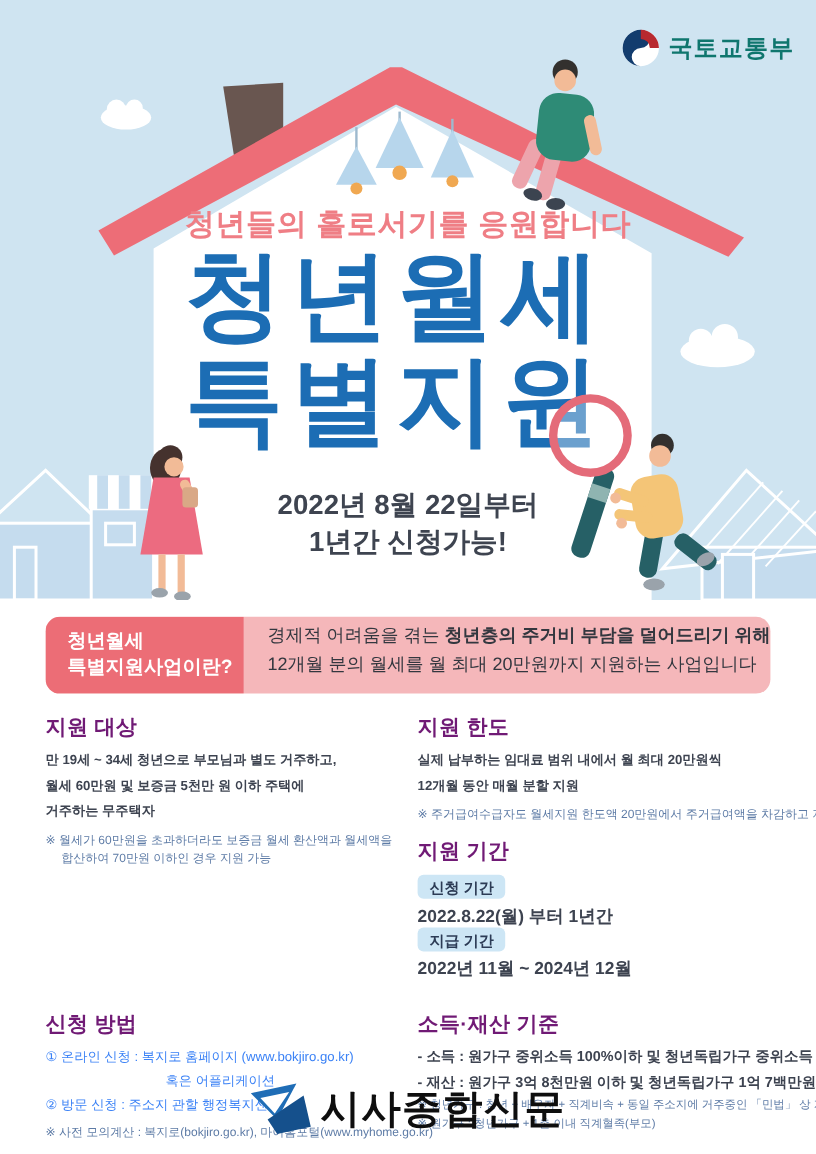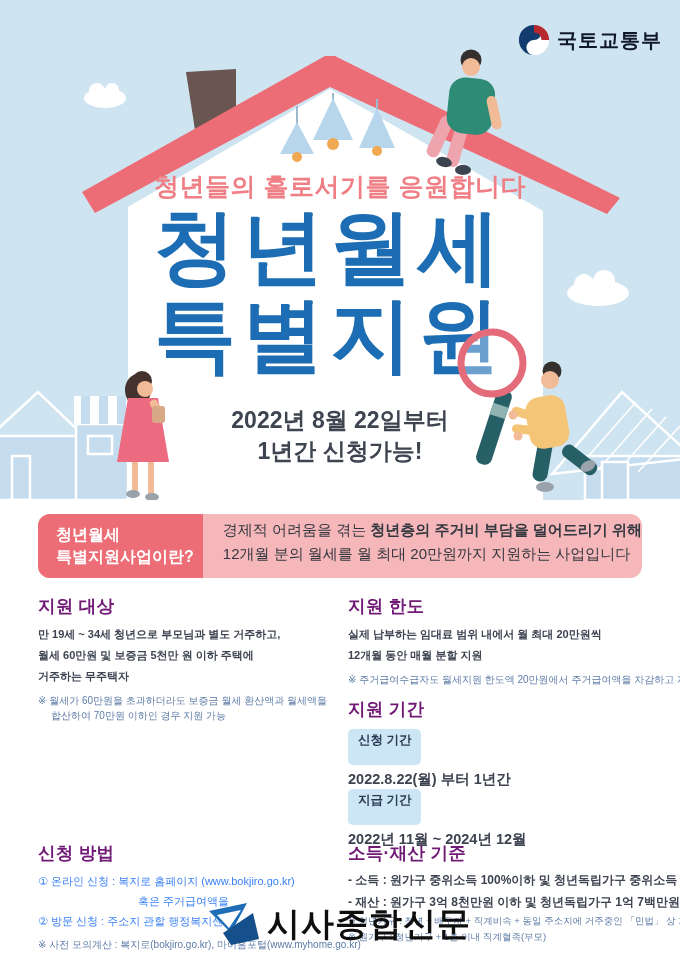--- a/index.html
+++ b/index.html
@@ -2,21 +2,21 @@
 <html><head>
 <meta charset="utf-8">
 <style>
   html,body{margin:0;padding:0;background:#e8e8e8;}
   *{box-sizing:border-box;font-family:"Liberation Sans","DejaVu Sans",sans-serif;}
   .poster{position:relative;width:680px;height:962px;background:#ffffff;overflow:hidden;margin:0 auto;}
   .sky{position:absolute;left:0;top:0;width:680px;height:500px;background:#cfe4f1;}
   .hero-svg{position:absolute;left:0;top:0;z-index:1;}
   .magnifier-svg{position:absolute;left:0;top:0;z-index:5;pointer-events:none;}
   .gov-header{position:absolute;top:24px;right:18px;display:flex;align-items:center;gap:7px;z-index:4;}
-  .gov-name{font-size:20px;font-weight:700;color:#0f172a;letter-spacing:1px;}
+  .gov-name{font-size:20px;font-weight:700;color:#0f766e;letter-spacing:1px;}
   .hero-slogan{position:absolute;left:0;top:170px;width:680px;text-align:center;font-size:25px;font-weight:800;color:#ef7e85;z-index:2;letter-spacing:0.5px;}
   .hero-title{position:absolute;left:0;top:203px;width:660px;text-align:center;font-size:82px;line-height:88px;font-weight:800;color:#1c6db4;z-index:2;letter-spacing:6px;}
   .hero-date{position:absolute;left:0;top:405px;width:680px;text-align:center;font-size:23px;line-height:31px;font-weight:800;color:#3e4450;z-index:2;}
   
   .intro-box{position:absolute;left:38px;top:514px;width:604px;height:64px;border-radius:12px;background:#f5b7ba;display:flex;overflow:hidden;z-index:2;}
   .intro-label{width:176px;background:#ec6d76;color:#ffffff;font-weight:800;font-size:16px;line-height:22px;padding:10px 0 0 18px;}
   .intro-desc{flex:1;color:#33373f;font-size:15px;line-height:24px;padding:4px 0 0 20px;font-weight:500;white-space:nowrap;}
   .intro-desc b{font-weight:800;}
   
   .col{position:absolute;top:594px;z-index:2;}
@@ -25,21 +25,21 @@
   .sec{position:absolute;left:0;width:100%;}
   .sec-heading{font-size:17.5px;font-weight:800;color:#701a75;letter-spacing:0.3px;}
   .body-line{font-size:11px;line-height:21px;color:#3d4350;font-weight:600;white-space:nowrap;}
   .body-first{margin-top:6px;}
   .note-line{font-size:10px;line-height:15px;color:#5d7ba6;font-weight:500;white-space:nowrap;}
   .note-first{margin-top:6px;}
   .note-indent{padding-left:13px;}
   .list-line{font-size:13px;line-height:18.5px;color:#3d4350;font-weight:600;white-space:nowrap;}
   .apply-line{font-size:11px;line-height:20px;color:#3b82f6;font-weight:400;white-space:nowrap;}
   .apply-indent{padding-left:100px;}
-  .badge{display:inline-block;background:#cde6f5;color:#2c3b55;font-size:12.5px;font-weight:800;border-radius:5px;padding:3px 10px 16px;}
+  .badge{display:inline-block;background:#cde6f5;color:#2c3b55;font-size:12.5px;font-weight:800;border-radius:5px;padding:3px 10px 0;}
   .badge-value{font-size:14.5px;color:#3d4350;font-weight:600;margin-top:5px;white-space:nowrap;}
   .crit-line{font-size:12px;line-height:22px;color:#3d4350;font-weight:600;white-space:nowrap;}
   .crit-note{font-size:9.5px;line-height:16px;color:#5d7ba6;font-weight:500;white-space:nowrap;}
   
   .sec-target{top:0;}
   .sec-exclusion{top:126px;}
   .sec-apply{top:247px;}
   .sec-limit{top:0;}
   .sec-period{top:103px;}
   .sec-criteria{top:247px;}
@@ -202,21 +202,21 @@
       <div class="sec-heading">지원 대상</div>
       <div class="body-line body-first">만 19세 ~ 34세 청년으로 부모님과 별도 거주하고,</div>
       <div class="body-line">월세 60만원 및 보증금 5천만 원 이하 주택에</div>
       <div class="body-line">거주하는 무주택자</div>
       <div class="note-line note-first">※ 월세가 60만원을 초과하더라도 보증금 월세 환산액과 월세액을</div>
       <div class="note-line note-indent">합산하여 70만원 이하인 경우 지원 가능</div>
     </div>
     <div class="sec sec-apply">
       <div class="sec-heading">신청 방법</div>
       <div class="apply-line">① 온라인 신청 : 복지로 홈페이지 (www.bokjiro.go.kr)</div>
-      <div class="apply-line apply-indent">혹은 주거급여액을</div>
+      <div class="apply-line apply-indent">혹은 어플리케이션</div>
       <div class="apply-line">② 방문 신청 : 주소지 관할 행정복지센터</div>
       <div class="note-line note-first">※ 사전 모의계산 : 복지로(bokjiro.go.kr), 마이홈포털(www.myhome.go.kr)</div>
     </div>
   </div>
 
   <div class="col col-right">
     <div class="sec sec-limit">
       <div class="sec-heading">지원 한도</div>
       <div class="body-line body-first">실제 납부하는 임대료 범위 내에서 월 최대 20만원씩</div>
       <div class="body-line">12개월 동안 매월 분할 지원</div>

